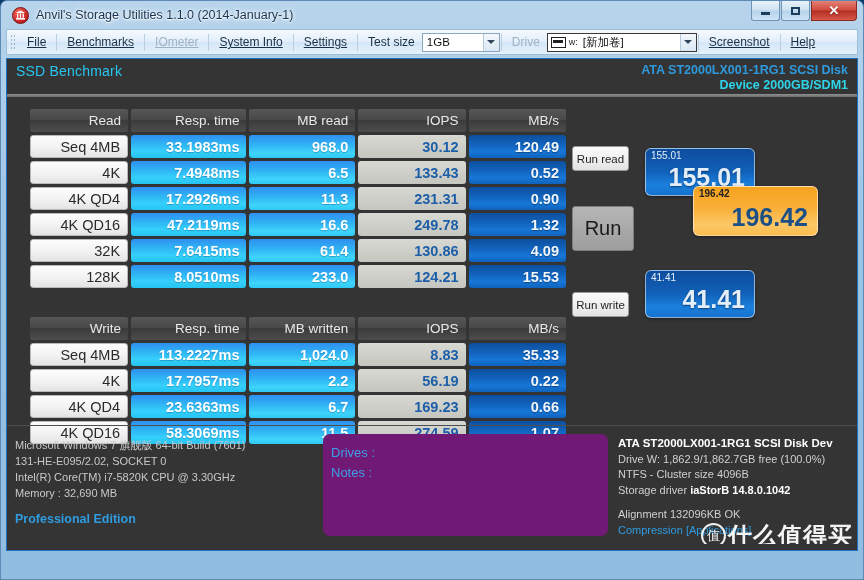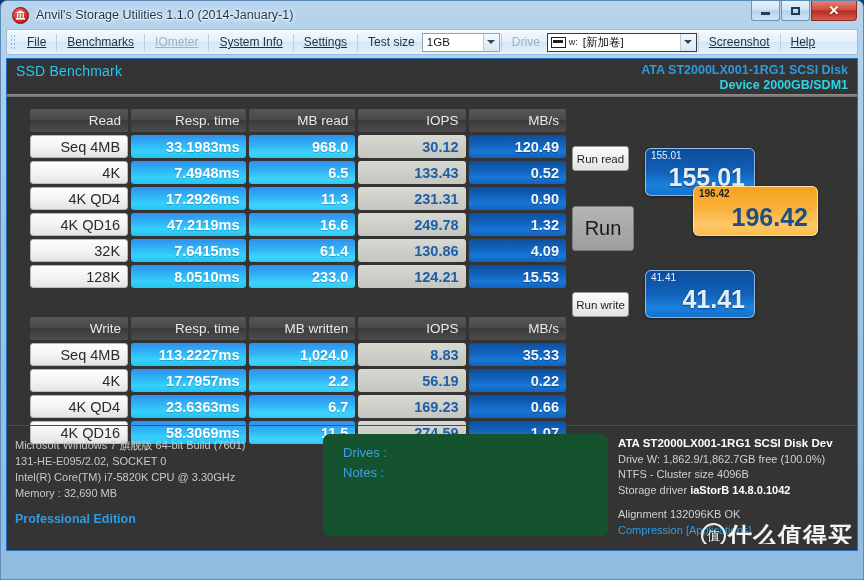--- a/index.html
+++ b/index.html
@@ -245,22 +245,22 @@
     height: 125px;
     border-top: 1px solid #4e4e4e;
     display: flex;
     padding: 8px 4px 6px 8px;
   }
   .sysinfo { width: 300px; font-size: 11px; color: #c8c8c8; line-height: 16px; padding-top: 3px; }
   .sysinfo .edition { color: #2f9ce0; font-weight: bold; font-size: 12.5px; padding-top: 10px; }
 
   .notes {
     width: 285px; height: 102px; margin-left: 8px;
-    background: #14532d; border-radius: 7px;
-    padding: 9px 20px; font-size: 13px; color: #3f9fe6; line-height: 20px;
+    background: #701a75; border-radius: 7px;
+    padding: 9px 8px; font-size: 13px; color: #3f9fe6; line-height: 20px;
     cursor: text;
   }
 
   .driveinfo {
     flex: 1; margin-left: 10px; font-size: 11px; color: #d0d0d0; line-height: 15.5px;
     padding-top: 2px; position: relative; overflow: hidden;
   }
   .driveinfo .hdr { color: #ffffff; font-weight: bold; font-size: 11.5px; }
   .driveinfo .drv { font-weight: bold; color: #ffffff; }
   .driveinfo .gap { height: 9px; }

